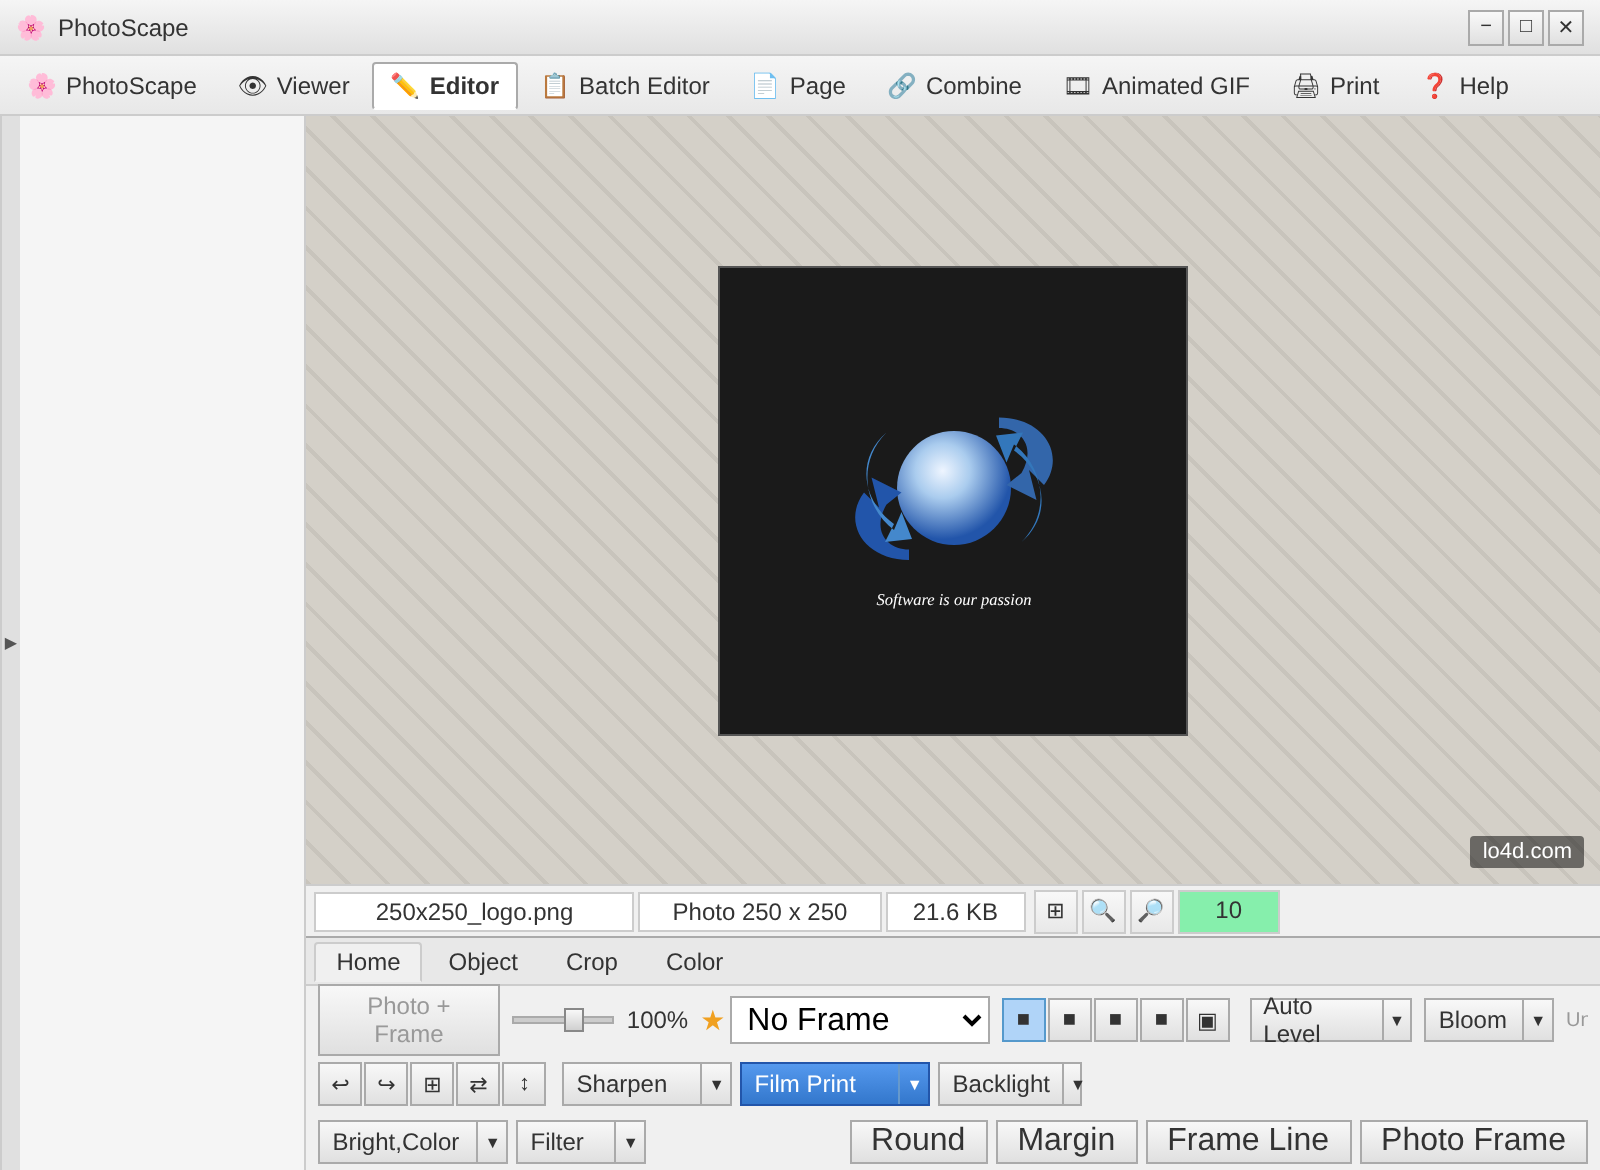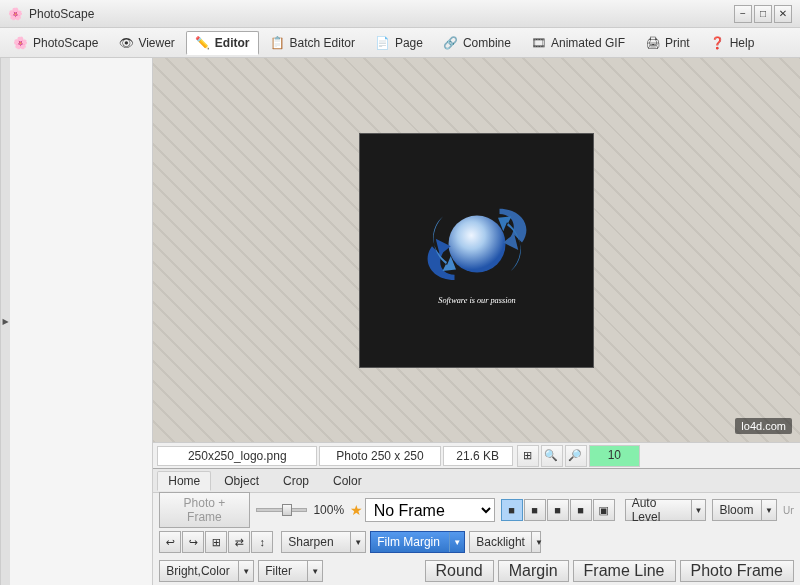--- a/index.html
+++ b/index.html
@@ -574,21 +574,21 @@
             <div class="icon-btn" title="Flip">⇄</div>
             <div class="icon-btn" title="Rotate">↕</div>
           </div>
 
           <div class="dropdown-btn" style="width:85px">
             <span class="label">Sharpen</span>
             <span class="arrow">▼</span>
           </div>
 
           <div class="dropdown-btn active-blue" style="width:95px">
-            <span class="label">Film Margin</span>
+            <span class="label">Film Print</span>
             <span class="arrow">▼</span>
           </div>
 
           <div class="dropdown-btn" style="width:72px">
             <span class="label">Backlight</span>
             <span class="arrow">▼</span>
           </div>
         </div>
 
         <div class="bottom-row">

